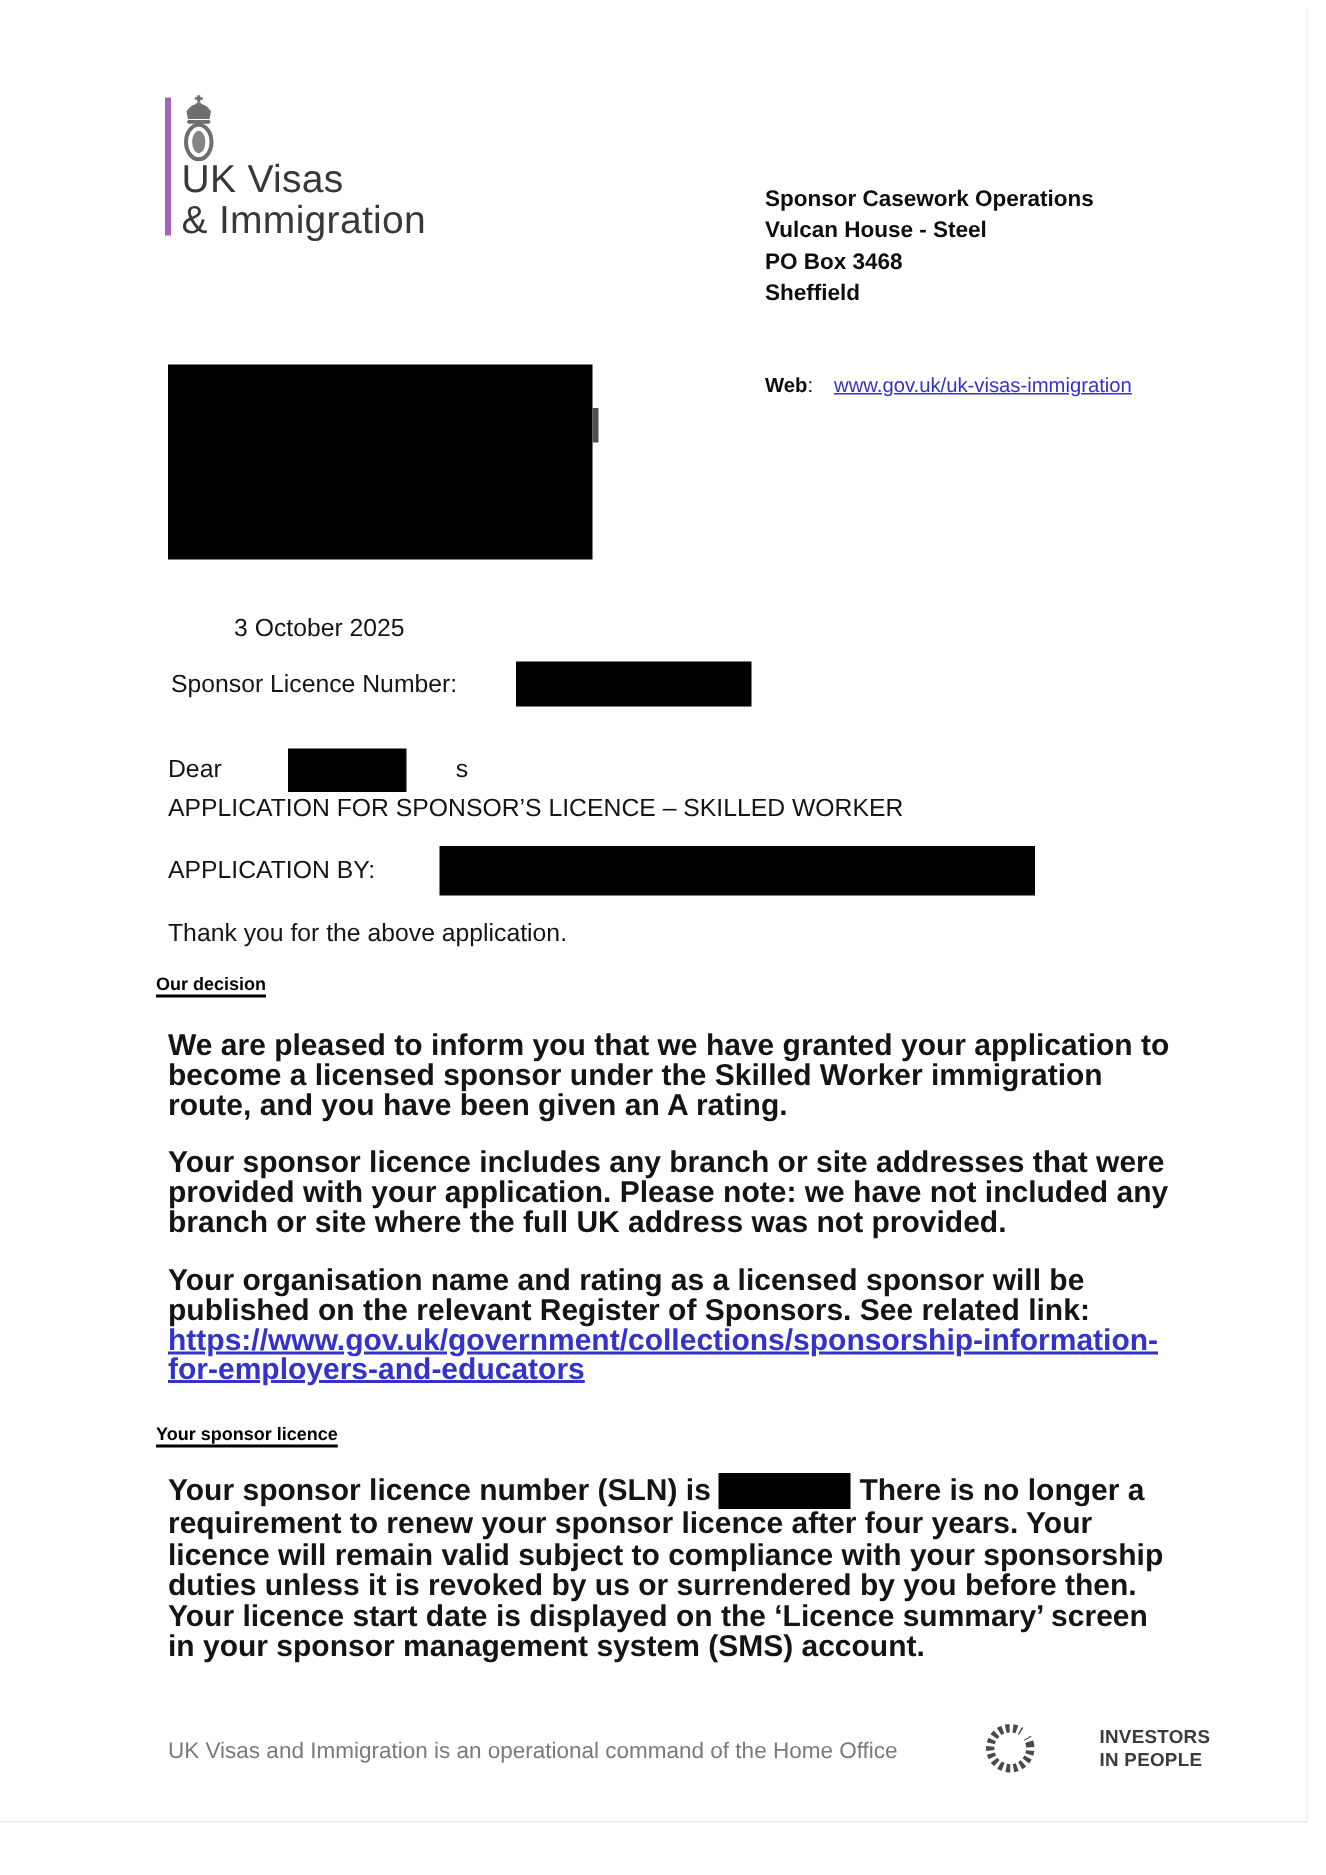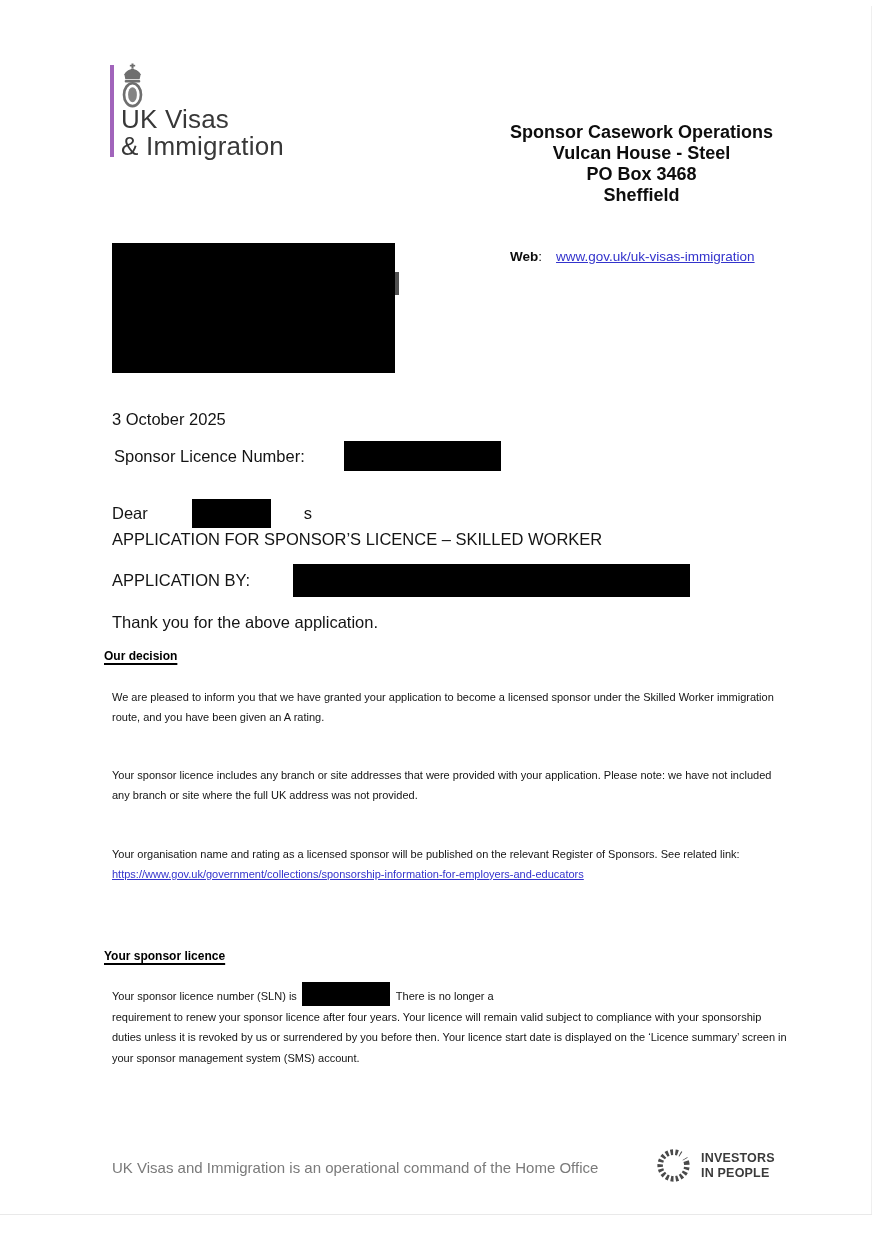--- a/index.html
+++ b/index.html
@@ -17,61 +17,61 @@
 
   
   .brand-bar{position:absolute;left:110px;top:65px;width:4px;height:92px;background:#a164bb;}
   .crown{position:absolute;left:119px;top:63px;width:27px;height:45px;}
   .brand-name{
     position:absolute;left:121px;top:106px;
     font-size:26px;line-height:27px;color:#383838;letter-spacing:.2px;
   }
 
   
-  .sender{position:absolute;left:510px;top:122px;font-size:18px;line-height:21px;font-weight:bold;color:#0d0d0d;text-align:center;}
+  .sender{position:absolute;left:510px;top:122px;font-size:15px;line-height:21px;font-weight:bold;color:#0d0d0d;}
   .web-row{position:absolute;left:510px;top:249px;font-size:13.5px;color:#0d0d0d;}
   .web-row .lbl{font-weight:bold;}
   .web-row a{color:#3333cc;text-decoration:underline;margin-left:14px;}
 
   
   .redact{background:#000;}
   .redact-address{position:absolute;left:112px;top:243px;width:283px;height:130px;}
   .redact-tab{position:absolute;right:-4px;top:29px;width:4px;height:23px;background:#4f4f4f;}
 
   
   .line{position:absolute;left:112px;font-size:16.5px;line-height:20px;color:#141414;}
   .row{display:flex;align-items:center;gap:36px;}
-  .date{top:409px;}
+  .date{top:409px;margin-left:44px;}
   .sln-row{top:440px;left:114px;height:32px;}
   .box-sln{width:157px;height:30px;margin-left:3px;}
   .dear-row{top:498px;height:30px;justify-content:center;}
   .box-name{width:79px;height:29px;margin-left:8px;}
   .dear-suffix{margin-left:-3px;}
   .subject{top:529px;}
   .appby-row{top:563px;height:34px;}
   .box-applicant{width:397px;height:33px;margin-left:7px;}
   .thanks{top:612px;}
 
   .heading{position:absolute;left:104px;font-size:12px;font-weight:bold;color:#000000;
     text-decoration:underline;text-underline-offset:3px;text-decoration-thickness:1.5px;}
   .h-decision{top:649px;}
   .h-licence{top:949px;}
 
-  .para{position:absolute;left:112px;width:668px;font-size:11px;line-height:19.8px;color:#141414;}
+  .para{position:absolute;left:112px;width:668px;font-size:20px;line-height:19.8px;color:#141414;font-weight:bold;}
   .p1{top:688px;}
   .p2{top:766px;}
   .p3{top:845px;}
   .p3 a{color:#3333cc;text-decoration:underline;display:block;overflow-wrap:anywhere;}
   .p4{top:982px;width:676px;line-height:20.5px;}
   .box-inline{display:inline-block;width:88px;height:24px;background:#000;vertical-align:-6px;margin:0 6px 0 5px;}
 
   
   .footer-disclaimer{position:absolute;left:112px;top:1159px;font-size:15px;color:#7a7a7a;}
   .iip{position:absolute;left:655px;top:1147px;display:flex;align-items:center;gap:9px;}
-  .iip-text{font-size:12.5px;line-height:15px;font-weight:600;color:#3b3b3b;letter-spacing:.2px;}
+  .iip-text{font-size:12.5px;line-height:15px;font-weight:600;color:#3b3b3b;letter-spacing:.2px;margin-left:32px;}
 </style>
 </head>
 <body>
 
 <div class="page">
   <div class="edge-bottom"></div>
   <div class="edge-right"></div>
 
   <div class="brand-bar"></div>
   <svg class="crown" viewBox="0 0 26 44" aria-hidden="true">

